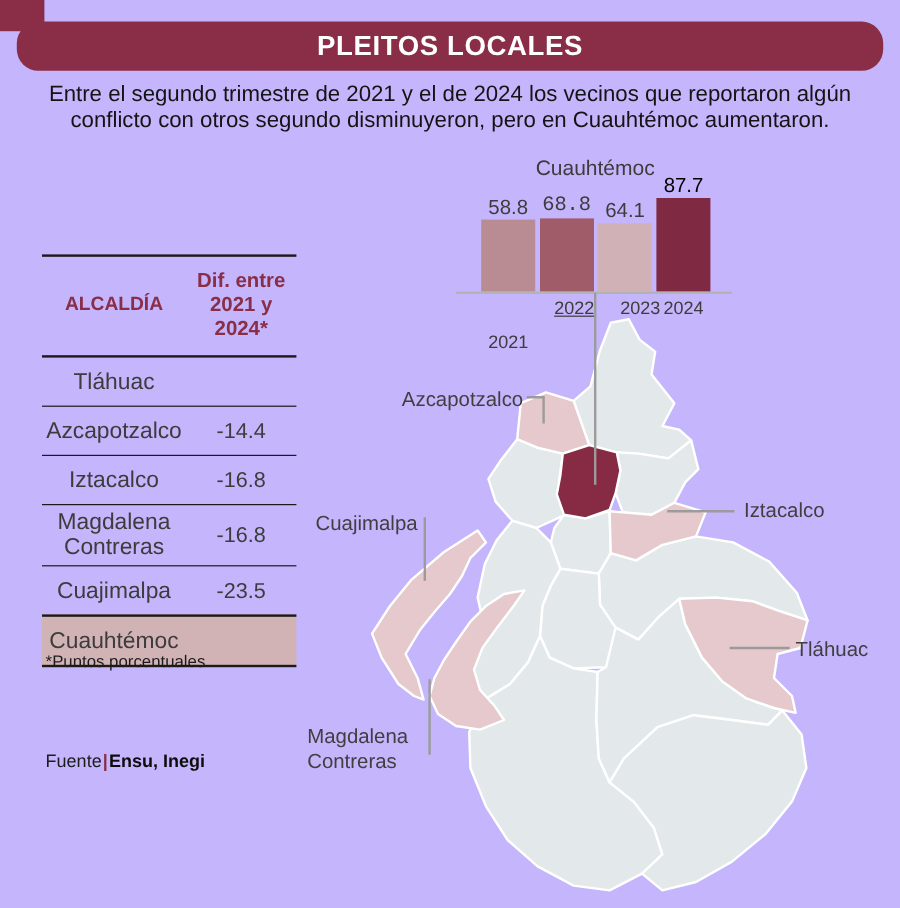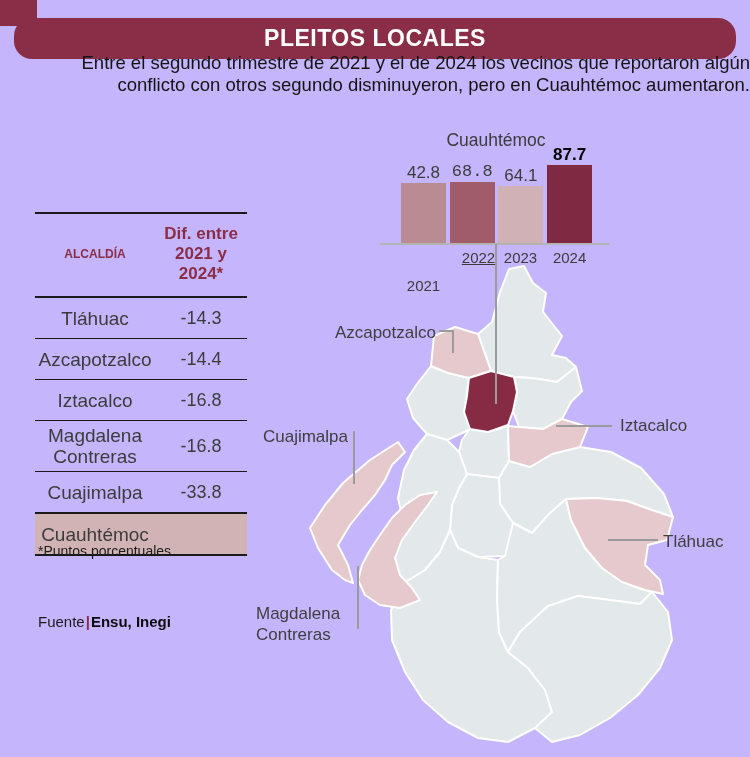--- a/index.html
+++ b/index.html
@@ -6,55 +6,55 @@
   .page{position:relative;width:750px;height:757px;background:#c4b5fd;overflow:hidden;
         font-family:"Liberation Sans","DejaVu Sans",sans-serif;color:#1a1a1a;}
 
   
   .corner{position:absolute;left:0;top:0;width:37px;height:26px;background:var(--maroon);}
   .banner{position:absolute;left:14px;top:18px;width:722px;height:41px;background:var(--maroon);
           border-radius:18px;display:flex;align-items:center;justify-content:center;}
   .banner-title{color:#fff;font-weight:700;font-size:23px;letter-spacing:.5px;}
 
   
-  .subtitle{position:absolute;left:0;top:52px;width:750px;text-align:right;
+  .subtitle{position:absolute;left:0;top:67px;width:750px;text-align:center;
             font-size:18.5px;line-height:22px;color:#141414;}
   .subtitle div{white-space:nowrap;}
 
   
   .chart{position:absolute;left:378px;top:130px;width:236px;height:140px;}
   .chart-title{position:absolute;left:0;top:0;width:100%;text-align:center;
                font-size:17.5px;color:#3c3c3c;}
   .axis{position:absolute;left:2px;top:113px;width:230px;height:2px;background:#b3b3b3;}
   .bar{position:absolute;width:45px;}
   .bar-val{position:absolute;text-align:center;font-size:17px;color:#3c3c3c;height:19px;line-height:19px;}
-  .bar-val.hl{font-weight:700;color:#000;}
+  .bar-val.hl{font-weight:400;color:#000;}
   .bar-year{position:absolute;text-align:center;font-size:15px;color:#3c3c3c;top:119px;}
 
   
   .chart-map-leader{position:absolute;left:495px;top:244px;width:2px;height:160px;
                     background:var(--leader-gray);z-index:5;}
 
   
   .table{position:absolute;left:35px;top:212px;width:212px;border-top:2px solid #1a1a1a;}
   .thead{display:flex;border-bottom:2px solid #1a1a1a;padding:10px 0 12px 0;}
   .th-name{width:120px;display:flex;align-items:center;justify-content:center;
-           font-weight:700;font-size:12px;color:var(--maroon);}
+           font-weight:700;font-size:16px;color:var(--maroon);}
   .th-val{flex:1;display:flex;align-items:center;justify-content:center;text-align:center;
           font-weight:700;font-size:17px;line-height:20px;color:var(--maroon);}
   .trow{display:flex;min-height:40px;border-top:1px solid #1a1a1a;}
   .trow:first-child{border-top:none;}
   .td-name{width:120px;display:flex;align-items:center;justify-content:center;text-align:center;
            font-size:19px;line-height:21px;color:#3c3c3c;padding:4px 0;}
   .td-val{flex:1;display:flex;align-items:center;justify-content:center;font-size:18px;color:#3c3c3c;}
   .trow.hl{background:var(--table-highlight-bg);border-top:2px solid #1a1a1a;border-bottom:2px solid #1a1a1a;}
   .trow.hl .td-val{font-weight:700;color:#000;}
 
   .footnote{position:absolute;left:38px;top:543px;font-size:14px;color:#1c1c1c;}
-  .source{position:absolute;left:38px;top:613px;font-size:15px;color:#1c1c1c;}
+  .source{position:absolute;left:38px;top:626px;font-size:15px;color:#1c1c1c;}
   .src-sep{color:var(--maroon);font-weight:700;margin:0 1px;}
   .src-value{font-weight:700;color:#0d0d0d;}
 
   
   .map-svg{position:absolute;left:270px;top:255px;width:480px;height:502px;}
   .rg{fill:var(--map-gray);stroke:#fff;stroke-width:2;stroke-linejoin:round;}
   .rp{fill:var(--map-pink);stroke:#fff;stroke-width:2;stroke-linejoin:round;}
   .rh{fill:var(--map-highlight);stroke:#fff;stroke-width:2;stroke-linejoin:round;}
   .leader{stroke:var(--leader-gray);stroke-width:2;fill:none;}
 
@@ -78,60 +78,59 @@
 
   <div class="subtitle">
     <div>Entre el segundo trimestre de 2021 y el de 2024 los vecinos que reportaron algún</div>
     <div>conflicto con otros segundo disminuyeron, pero en Cuauhtémoc aumentaron.</div>
   </div>
 
   <div class="chart">
     <div class="chart-title">Cuauhtémoc</div>
     <div>
         <div class="bar" style="left: 23px; top: 53.4395px; height: 59.5605px; background: rgb(185, 139, 146);"></div>
-        <div class="bar-val" style="left: 15px; width: 61px; top: 33.4395px;">42.8</div>
+        <div class="bar-val" style="left: 15px; width: 61px; top: 33.4395px;">58.8</div>
         <div class="bar-year" style="left: 15px; width: 61px; margin-top: 28px;">2021</div>
         <div class="bar" style="left: 71.7px; top: 52.112px; height: 60.888px; background: rgb(161, 92, 106);"></div>
         <div class="bar-val" style="left: 63.7px; width: 61px; top: 32.112px; font-family: Liberation Mono, monospace;">68.8</div>
         <div class="bar-year" style="left: 70px; width: 61px; text-decoration: underline;">2022</div>
         <div class="bar" style="left: 120.4px; top: 56.2715px; height: 56.7285px; background: rgb(208, 178, 182);"></div>
         <div class="bar-val" style="left: 112.4px; width: 61px; top: 36.2715px;">64.1</div>
-        <div class="bar-year" style="left: 112px; width: 61px;">2023</div>
+        <div class="bar-year" style="left: 125px; width: 61px;">2023</div>
         <div class="bar" style="left: 169.1px; top: 35.3855px; height: 77.6145px; background: rgb(127, 42, 66);"></div>
         <div class="bar-val hl" style="left: 161.1px; width: 61px; top: 15.3855px;">87.7</div>
         <div class="bar-year" style="left: 161.1px; width: 61px;">2024</div>
       </div>
     <div class="axis"></div>
   </div>
 
   <div class="table">
     <div class="thead">
       <div class="th-name">ALCALDÍA</div>
       <div class="th-val">Dif. entre 2021 y 2024*</div>
     </div>
     <div>
         <div class="trow">
           <div class="td-name">Tláhuac</div>
-          <div class="td-val">-14.3</div>
         </div>
         <div class="trow">
           <div class="td-name">Azcapotzalco</div>
           <div class="td-val">-14.4</div>
         </div>
         <div class="trow">
           <div class="td-name">Iztacalco</div>
           <div class="td-val">-16.8</div>
         </div>
         <div class="trow">
           <div class="td-name">Magdalena Contreras</div>
           <div class="td-val">-16.8</div>
         </div>
         <div class="trow">
           <div class="td-name">Cuajimalpa</div>
-          <div class="td-val">-33.8</div>
+          <div class="td-val">-23.5</div>
         </div>
         <div class="trow hl">
           <div class="td-name">Cuauhtémoc</div>
         </div>
       </div>
   </div>
 
   <div class="footnote">*Puntos porcentuales</div>
 
   <div class="source">

